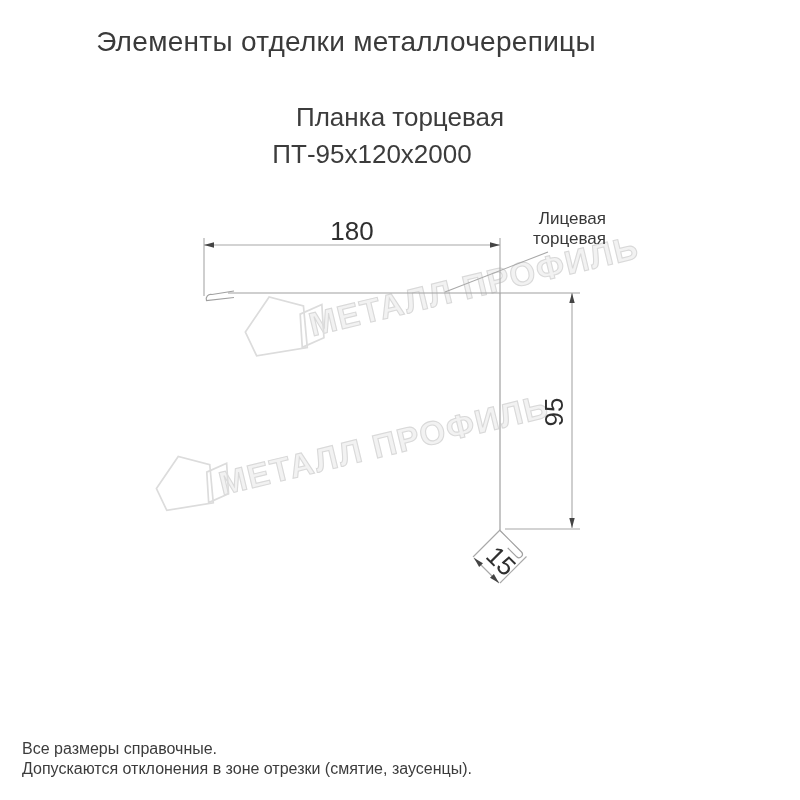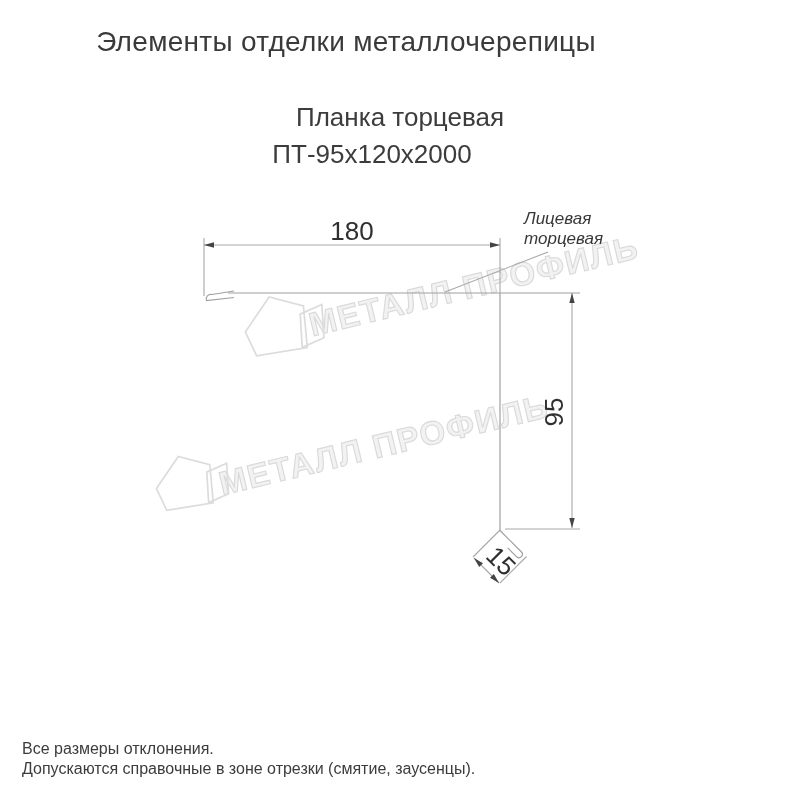--- a/index.html
+++ b/index.html
@@ -22,22 +22,22 @@
     left:0;top:139px;width:744px;text-align:center;
     font-size:26px;color:#3c3c3c;white-space:nowrap;
   }
   
   .dim-text{font-size:26px;color:#2f2f2f;text-align:center;white-space:nowrap;}
   .dim-120{left:292px;top:216px;width:120px;}
   .dim-95{left:514px;top:397px;width:80px;height:30px;transform:rotate(-90deg);}
   .dim-15{left:466px;top:546px;width:70px;height:30px;transform:rotate(45deg);}
   
   .face-label{
-    left:524px;top:209px;width:82px;text-align:left;
-    font-size:17px;line-height:19.5px;color:#383838;font-style:italic;
+    left:524px;top:209px;width:82px;text-align:right;
+    font-size:17px;line-height:19.5px;color:#383838;
   }
   
   .wm-text{
     font-weight:bold;font-size:33px;letter-spacing:1.5px;white-space:nowrap;
     color:#f2f2f2;-webkit-text-stroke:1.1px #d9d9d9;
   }
   .wm-upper{left:305px;top:268px;width:330px;transform:rotate(-13.5deg);}
   .wm-lower{left:215px;top:427px;width:330px;transform:rotate(-13.5deg);}
   
   .footer-note{left:22px;font-size:16px;color:#3c3c3c;white-space:nowrap;}
@@ -108,15 +108,15 @@
 
 <div class="abs dim-text dim-95 layer-text">95</div>
 
 <div class="abs dim-text dim-15 layer-text">15</div>
 
 <div class="abs face-label layer-text">
   <div>Лицевая</div>
   <div>торцевая</div>
 </div>
 
-<div class="abs footer-note footer-1 layer-text">Все размеры отклонения.</div>
+<div class="abs footer-note footer-1 layer-text">Все размеры справочные.</div>
 
-<div class="abs footer-note footer-2 layer-text">Допускаются справочные в зоне отрезки (смятие, заусенцы).</div>
+<div class="abs footer-note footer-2 layer-text">Допускаются отклонения в зоне отрезки (смятие, заусенцы).</div>
 
 </body></html>

